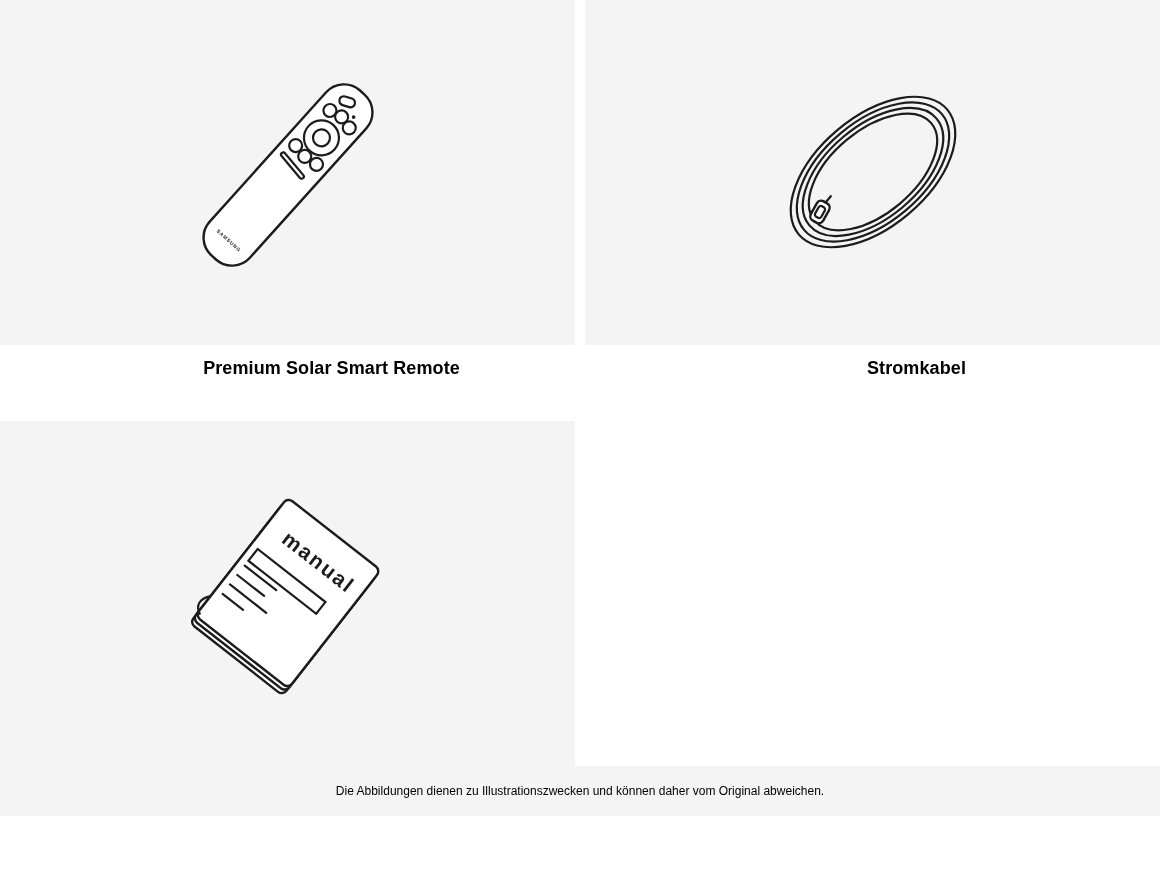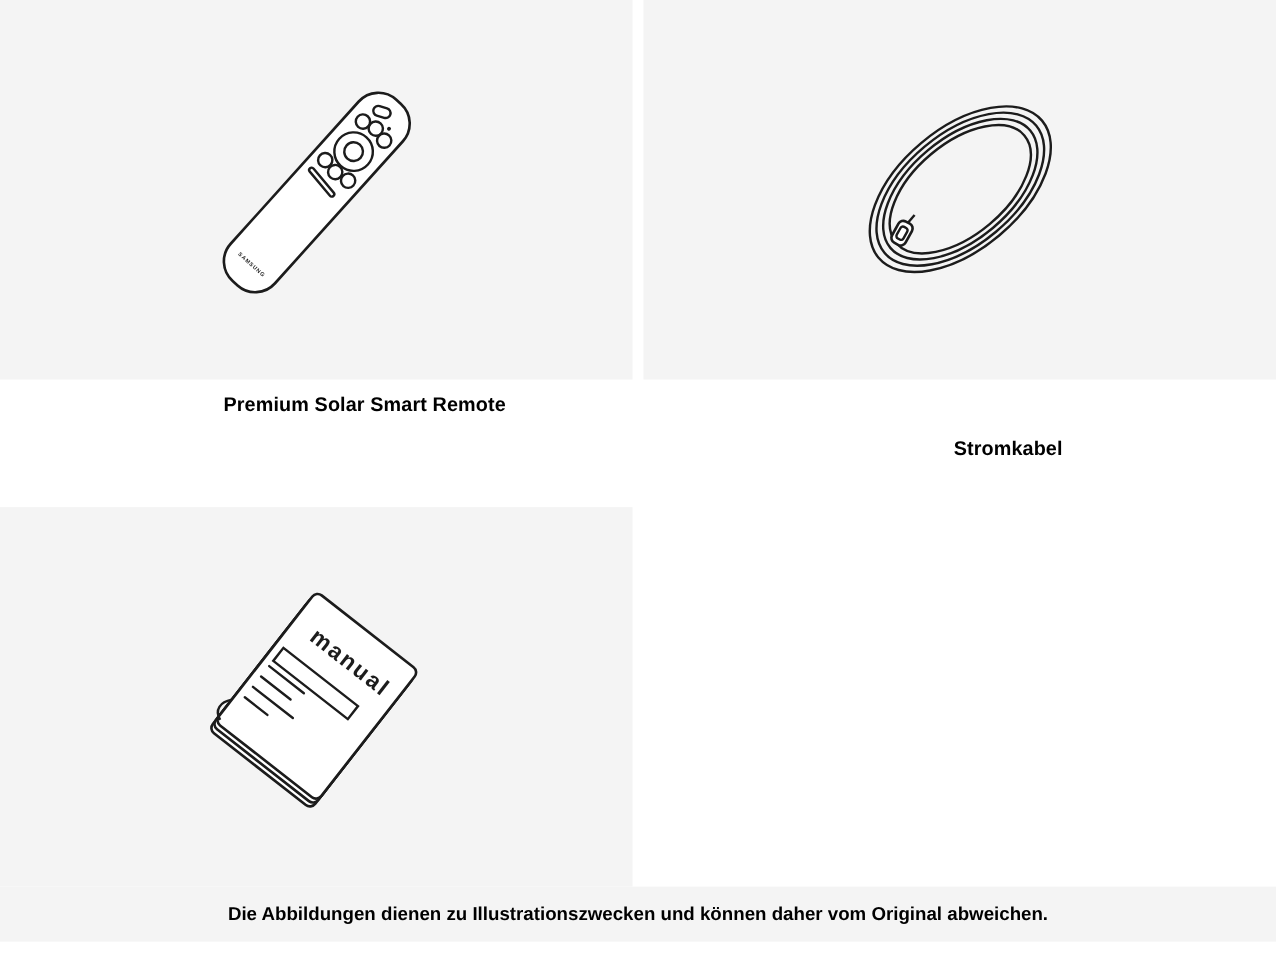--- a/index.html
+++ b/index.html
@@ -4,21 +4,21 @@
 <style>
   * { margin: 0; padding: 0; box-sizing: border-box; }
   html, body {
     width: 1160px; height: 890px;
     background: #ffffff;
     font-family: "Liberation Sans", "DejaVu Sans", sans-serif;
     overflow: hidden;
   }
   .page { width: 1160px; height: 890px; display: flex; flex-direction: column; }
   .row { display: flex; }
-  .row .item + .item { margin-left: 10px; gap: 40px; }
+  .row .item + .item { margin-left: 10px; }
   .item { width: 575px; display: flex; flex-direction: column; }
   .card {
     width: 575px; height: 345px;
     background: #f4f4f4;
     display: flex; align-items: center; justify-content: center;
   }
   .card svg { display: block; }
   .label {
     width: 575px; height: 76px;
     display: flex; justify-content: center; align-items: flex-start;
@@ -27,21 +27,21 @@
     letter-spacing: 0.1px;
     margin-left: 44px;
   }
   .row2 .label { height: 74px; }
   .footer {
     width: 1160px; height: 50px;
     background: #f4f4f4;
     display: flex; align-items: center; justify-content: center;
   }
   .footer-text {
-    font-size: 17px; font-weight: 700; color: #000000; letter-spacing: 0px;
+    font-size: 12px; font-weight: 400; color: #000000; letter-spacing: 0px;
   }
   .lineart { stroke: #1c1c1c; fill: none; stroke-width: 2.2; }
   .lineart-fill { stroke: #1c1c1c; fill: #ffffff; stroke-width: 2.4; }
   .svgtext { fill: #1c1c1c; stroke: none; font-family: "Liberation Sans", "DejaVu Sans", sans-serif; font-weight: 700; }
 </style>
 </head>
 <body>
 
 <div class="page">
 

